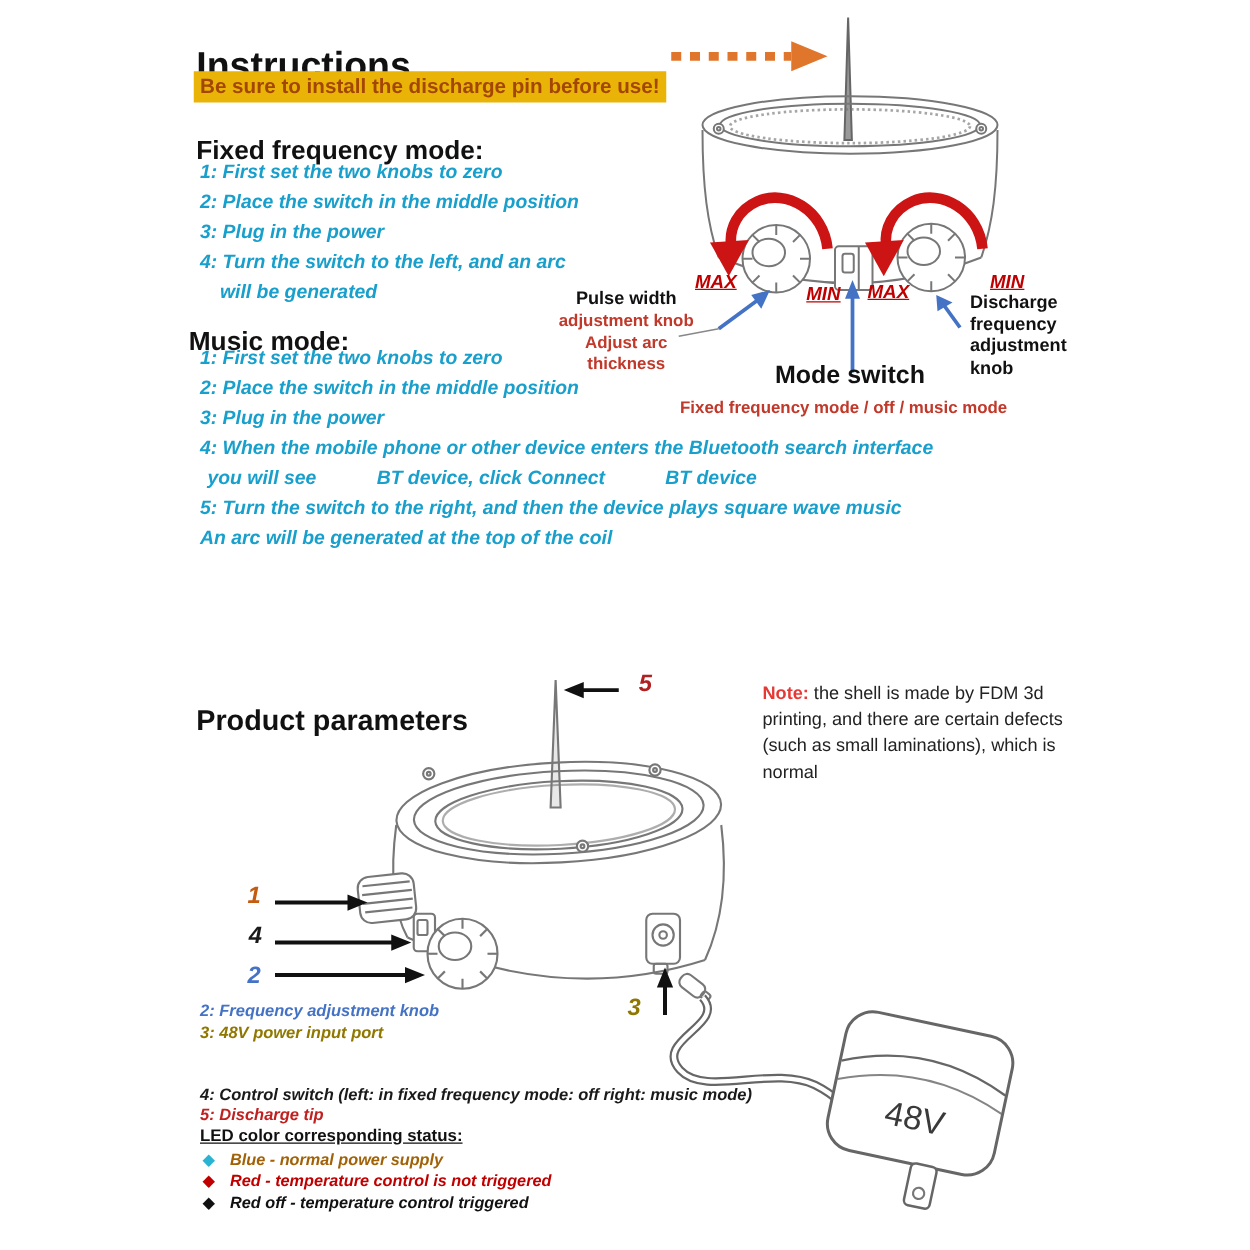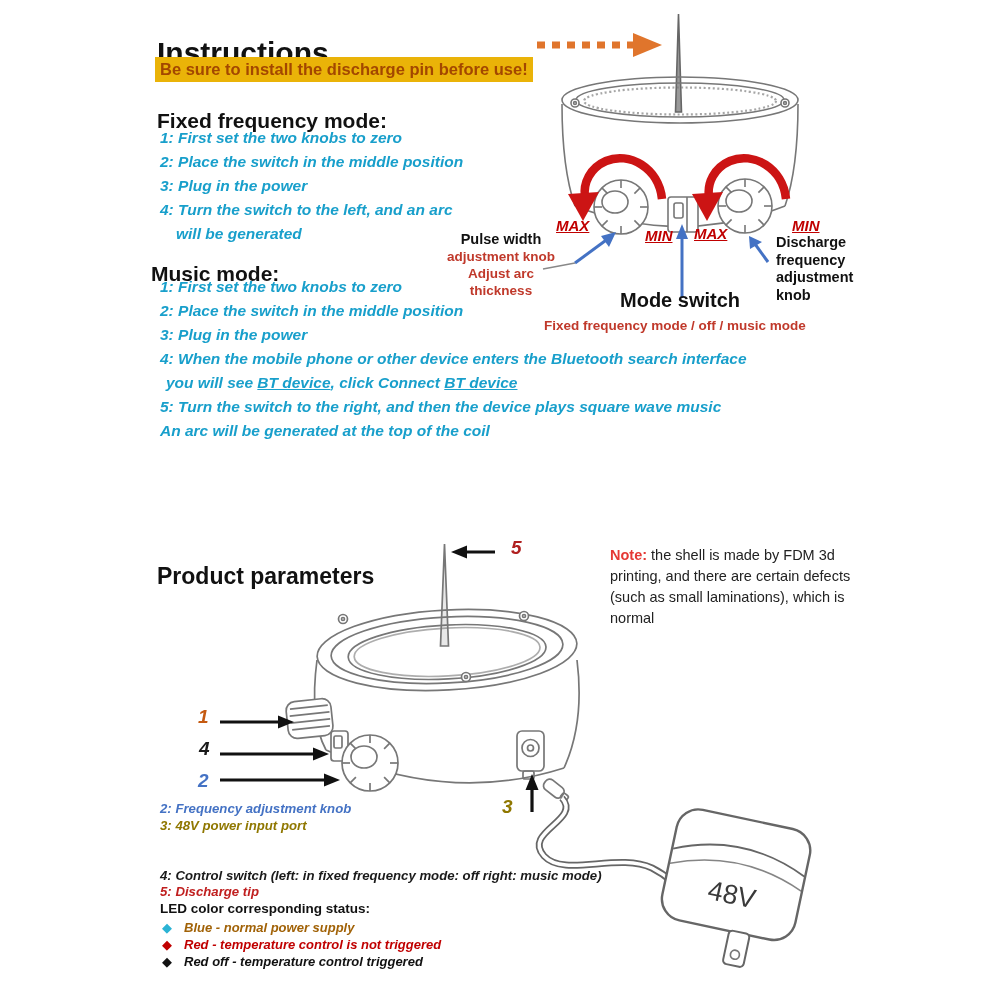--- a/index.html
+++ b/index.html
@@ -17,21 +17,21 @@
 
   .warning{left:155px;top:57px;background:#eab308;color:#A34700;
            font-size:16.5px;font-weight:bold;padding:3px 5px;}
 
   
   .steps{color:#189FCB;font-size:15.5px;font-weight:bold;font-style:italic;line-height:24px;}
   .steps-fixed{left:160px;top:126px;}
   .steps-music{left:160px;top:275px;}
   .step.indent{padding-left:16px;}
   .step.indent-sm{padding-left:6px;}
-  .u{text-decoration:underline;}
+  .u{margin-left:44px;}
 
   
   .maxmin{color:#C00000;font-size:15px;font-weight:bold;font-style:italic;text-decoration:underline;}
   .lbl-max-left{left:556px;top:217px;}
   .lbl-min-center{left:645px;top:227px;}
   .lbl-max-center{left:694px;top:225px;}
   .lbl-min-right{left:792px;top:217px;}
   .pulse-block{left:440px;top:231px;width:122px;text-align:center;line-height:17px;white-space:nowrap;}
   .pulse-l1{font-size:14.5px;font-weight:bold;color:#111;}
   .pulse-red{font-size:13.5px;font-weight:bold;color:#C0392B;}
@@ -39,21 +39,21 @@
   .modeswitch-sub{left:544px;top:318px;font-size:13.5px;font-weight:bold;color:#C0392B;}
   .discharge-block{left:776px;top:234px;font-size:14.5px;font-weight:bold;color:#111;line-height:17.5px;}
 
   
   .note-block{left:610px;top:545px;width:262px;font-size:14.5px;line-height:21px;color:#222;white-space:normal;}
   .note-label{color:#E53935;font-weight:bold;}
   .callout{font-size:19px;font-weight:bold;font-style:italic;}
   .c1{left:198px;top:706px;} .c4{left:199px;top:738px;} .c2{left:198px;top:770px;}
   .c3{left:502px;top:796px;} .c5{left:511px;top:537px;}
   .parts-list{left:160px;top:801px;font-size:13.2px;font-weight:bold;font-style:italic;line-height:16.8px;}
-  .led-heading{left:160px;top:901px;font-size:13.5px;font-weight:bold;color:#111;}
+  .led-heading{left:160px;top:901px;font-size:13.5px;font-weight:bold;color:#111;text-decoration:underline;}
   .led-list{left:162px;top:919px;font-size:13px;font-weight:bold;font-style:italic;line-height:17.2px;}
   .led-bullet{display:inline-block;width:22px;font-style:normal;}
   .led-text{}
 
   .svg-top{left:535px;top:0px;}
   .svg-bottom{left:190px;top:530px;}
 </style>
 </head>
 <body>
 

